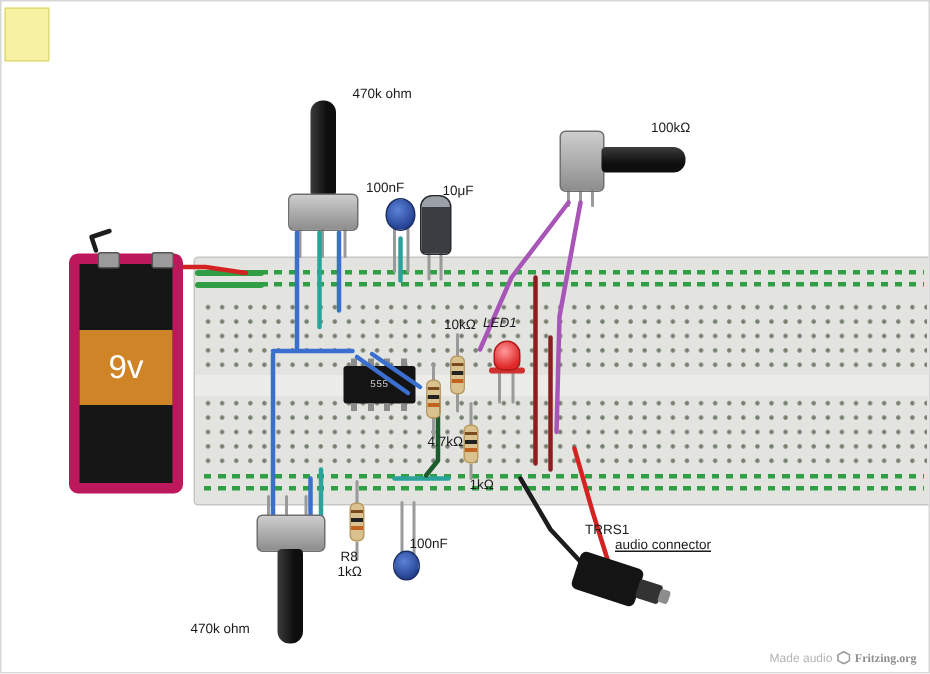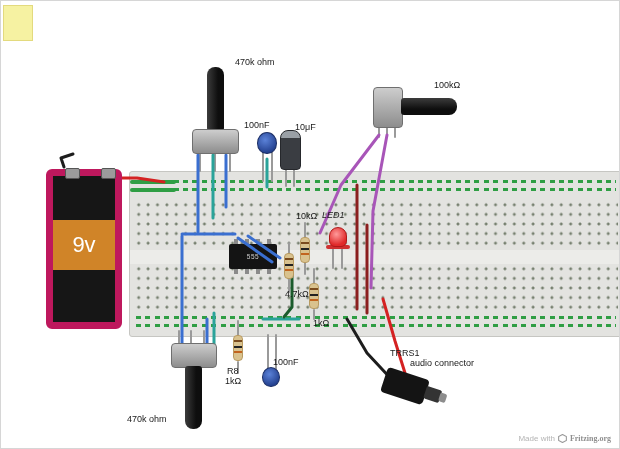--- a/index.html
+++ b/index.html
@@ -182,23 +182,23 @@
   <div class="lbl" style="left:294px;top:121px;">10μF</div>
   <div class="lbl" style="left:295px;top:210px;">10kΩ</div>
   <div class="lbl" style="left:321px;top:209px;font-style:italic;">LED1</div>
   <div class="lbl" style="left:284px;top:288px;">4.7kΩ</div>
   <div class="lbl" style="left:312px;top:317px;">1kΩ</div>
   <div class="lbl" style="left:226px;top:365px;">R8</div>
   <div class="lbl" style="left:224px;top:375px;">1kΩ</div>
   <div class="lbl" style="left:272px;top:356px;">100nF</div>
   <div class="lbl" style="left:126px;top:413px;">470k ohm</div>
   <div class="lbl" style="left:389px;top:347px;">TRRS1</div>
-  <div class="lbl" style="left:409px;top:357px;">audio connector</div>
+  <div class="lbl" style="left:409px;top:357px;text-decoration:underline;">audio connector</div>
 
   <div class="watermark">
-    <span>Made with</span>
+    <span>Made audio</span>
     <svg width="9" height="9" viewBox="0 0 10 10">
       <polygon points="5,0.5 9.3,2.9 9.3,7.1 5,9.5 0.7,7.1 0.7,2.9" fill="none" stroke="#9a9a9a" stroke-width="1.2"></polygon>
     </svg>
     <span class="brand">Fritzing.org</span>
   </div>
 
 </div>
 
 </body></html>

